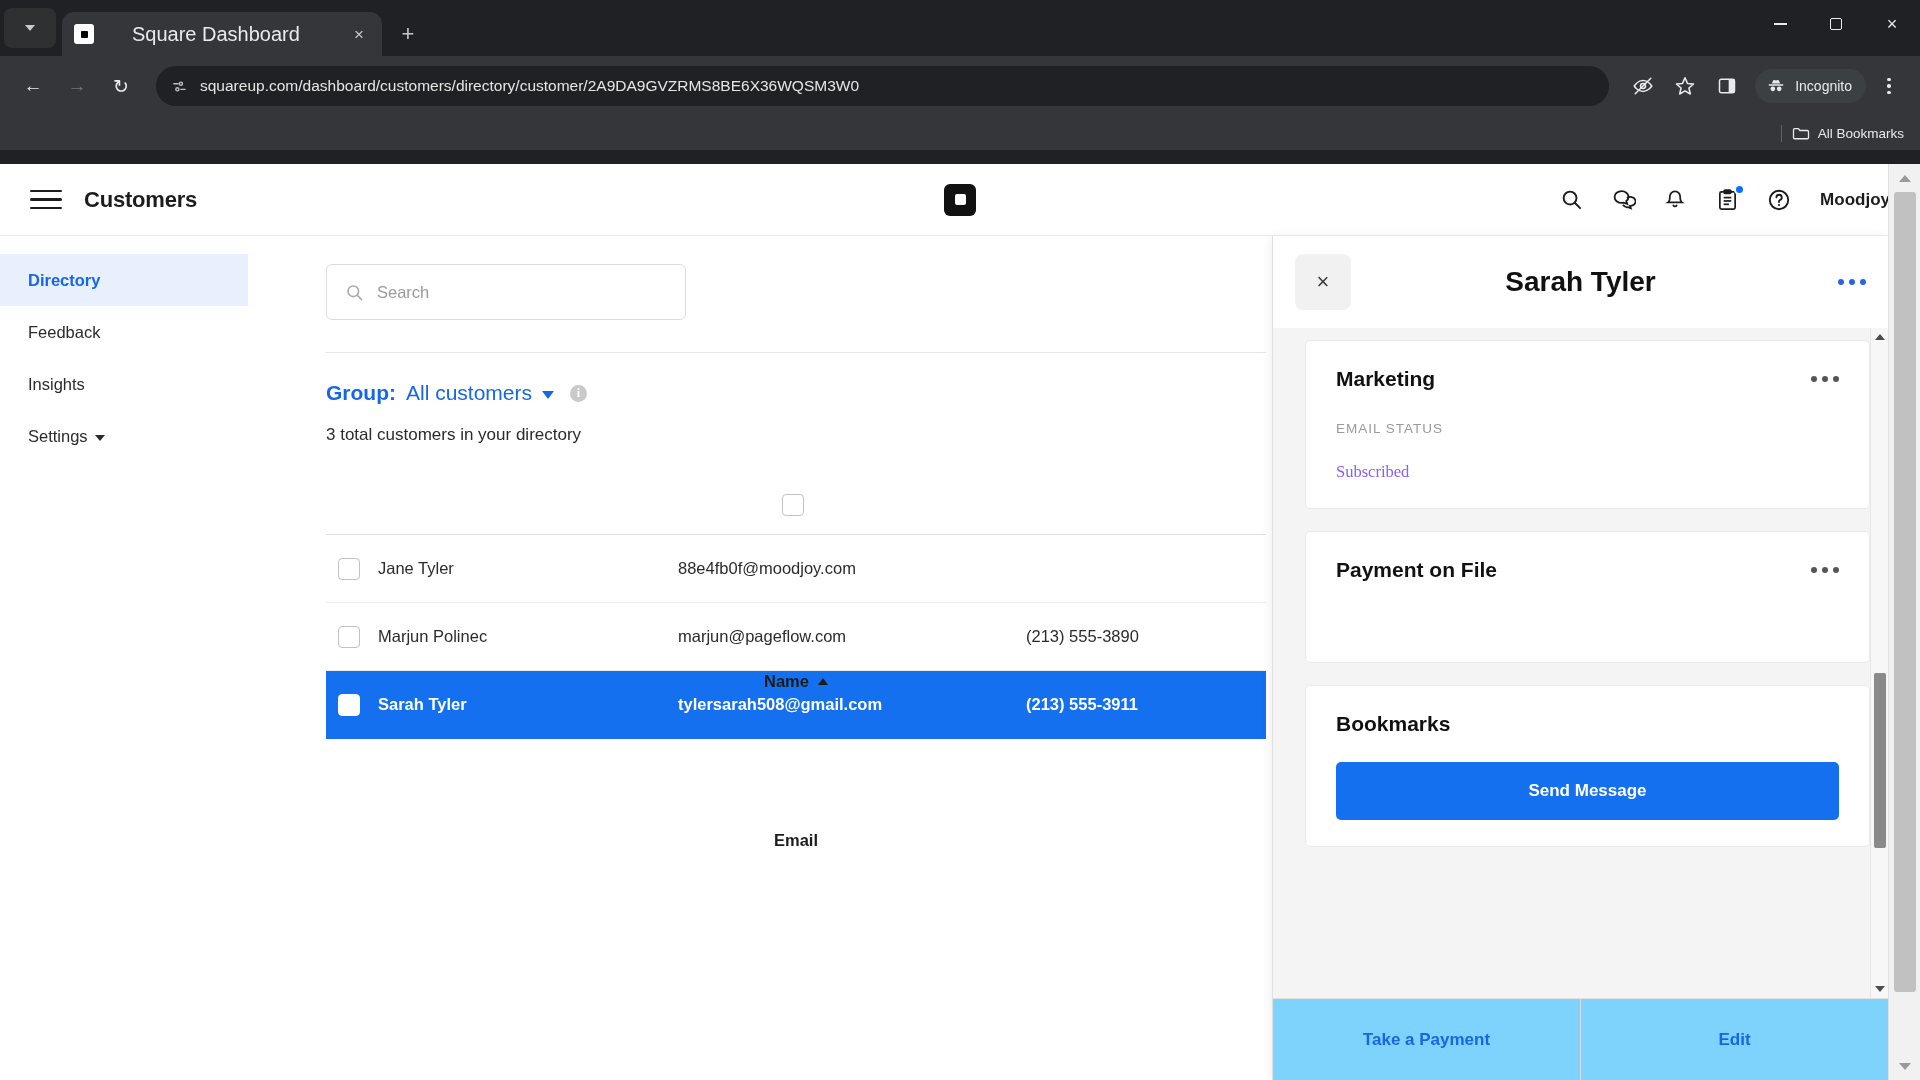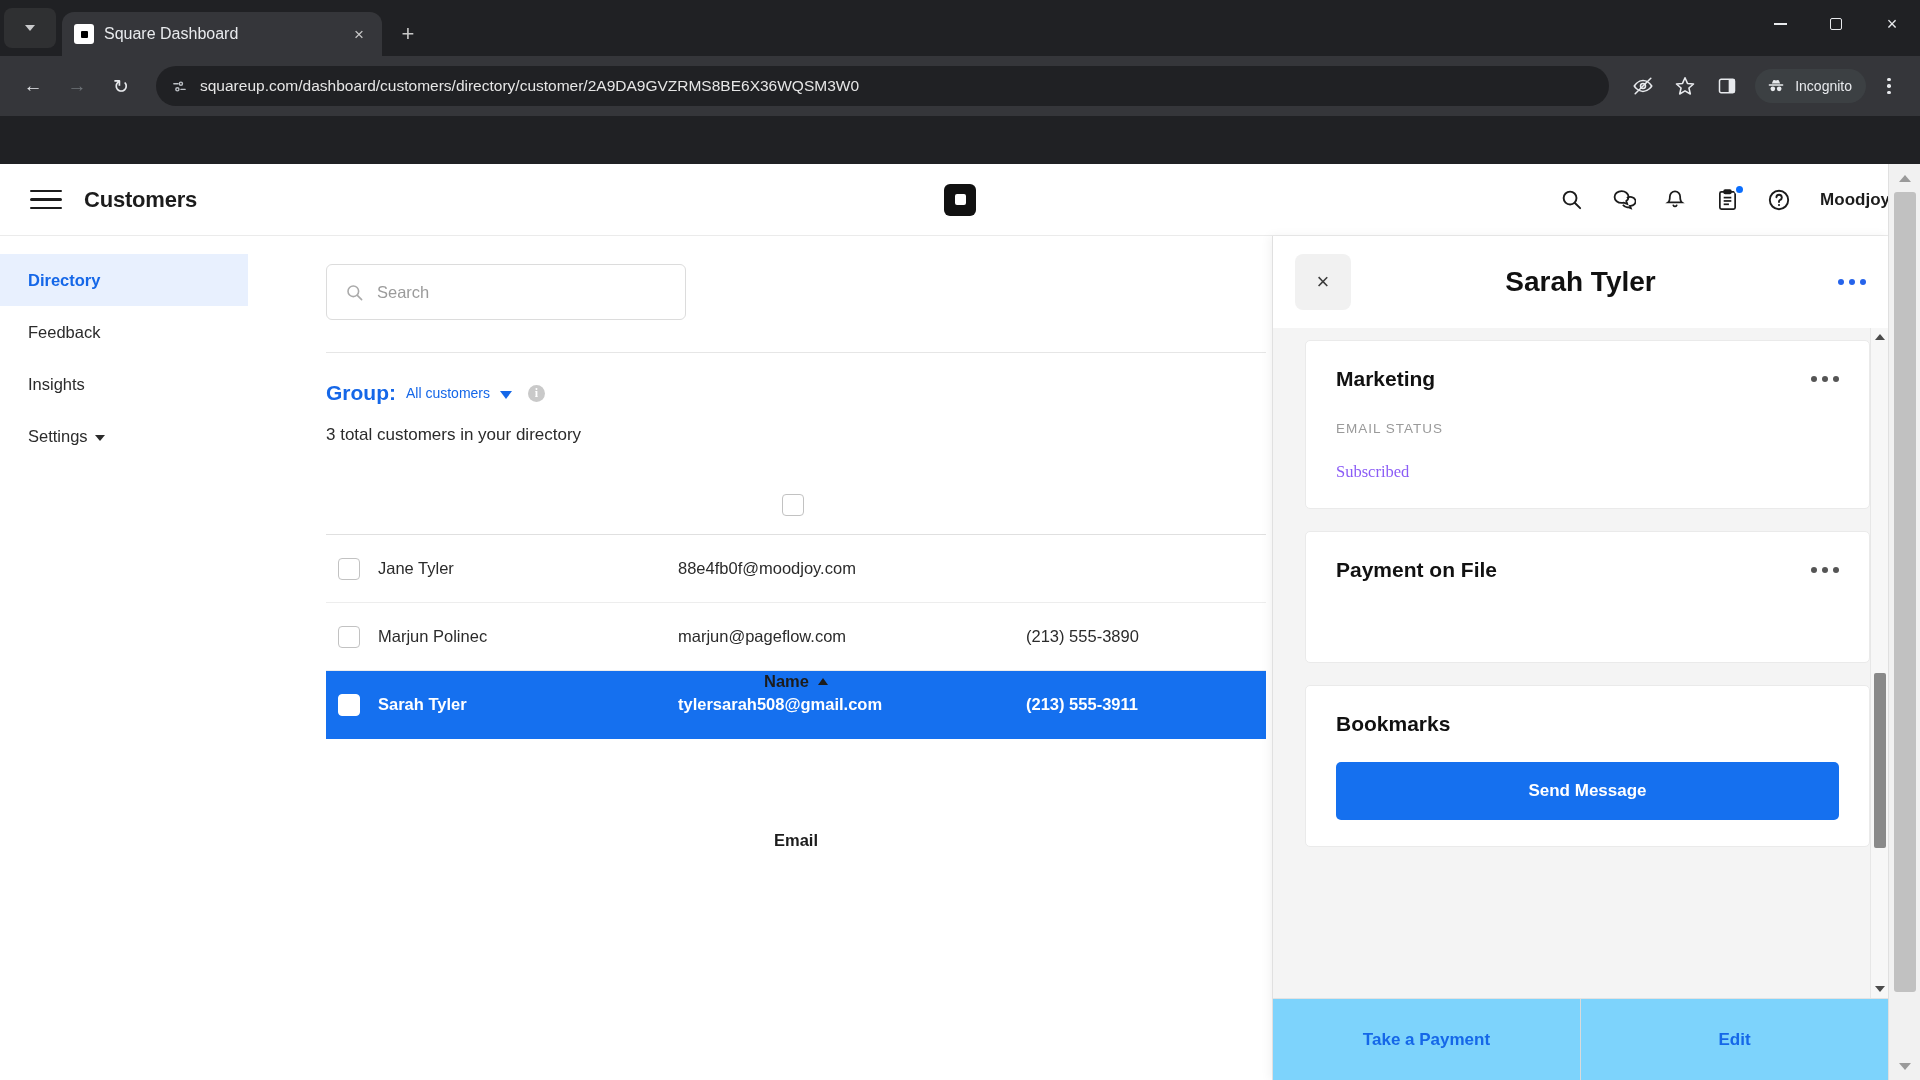--- a/index.html
+++ b/index.html
@@ -28,21 +28,21 @@
     height: 44px; width: 320px; margin-left: 6px;
     background:#35363a; border-radius: 12px 12px 0 0;
     display:flex; align-items:center; padding: 0 12px; gap:10px;
     position: relative;
   }
   .tab-favicon {
     width: 20px; height: 20px; background:#fff; border-radius:3px;
     display:flex;align-items:center;justify-content:center;
   }
   .tab-favicon i { display:block; width:7px;height:7px;background:#000;border-radius:1px; }
-  .tab-title { color:#e8eaed; font-size:16px; flex:1; white-space:nowrap; overflow:hidden; text-overflow:ellipsis; }
+  .tab-title { color:#e8eaed; font-size:20px; flex:1; white-space:nowrap; overflow:hidden; text-overflow:ellipsis;margin-left:28px; }
   .tab-close { color:#c7c7c7; font-size:17px; line-height:1; width:22px;height:22px; display:flex;align-items:center;justify-content:center; }
   .newtab { color:#c7c7c7; font-size:22px; width:36px;height:36px; margin-left:8px; margin-bottom:4px;
             display:flex;align-items:center;justify-content:center; }
 
   .wincontrols { position:absolute; right:0; top:0; height:48px; display:flex; }
   .wc { width:56px; height:48px; display:flex;align-items:center;justify-content:center; color:#e8eaed; font-size:14px; }
   .wc-min { width:13px;height:1.5px;background:#e8eaed; display:block; }
   .wc-max { width:12px;height:12px;border:1.6px solid #e8eaed; display:block; border-radius:2px;}
   .wc-x { font-size:18px; line-height:1; }
 
@@ -105,21 +105,21 @@
   .main { flex:1; padding: 28px 0 0 78px; position:relative; }
   .search-box {
     width:360px; height:56px; border:1px solid #dcdcdc; border-radius:6px;
     display:flex; align-items:center; gap:13px; padding: 0 18px;
   }
   .search-ph { color:#9b9b9b; font-size:16.5px; }
   .divider { height:1px; background:#e6e6e6; margin: 32px 0 0 0; width:940px; }
 
   .group-row { display:flex; align-items:center; gap:10px; margin-top:28px; }
   .group-label { font-size:21px; font-weight:700; color:#1567e8; }
-  .group-value { font-size:14px; color:#1567e8; font-weight:400; }
+  .group-value { font-size:21px; color:#1567e8; font-weight:400; }
   .group-caret { width:0;height:0;border-left:6px solid transparent;border-right:6px solid transparent;border-top:8px solid #1567e8; margin-top:4px;}
   .info-ico {
     width:17px;height:17px;border-radius:50%;background:#c9c9c9;color:#fff;
     font-size:12px; font-weight:700; display:flex;align-items:center;justify-content:center; margin-left:6px;
     font-family:"Liberation Serif", serif;
   }
   .total-line { margin-top:20px; font-size:17px; color:#2b2b2b; }
 
   .table { margin-top:34px; width:940px; }
   .trow { display:flex; align-items:center; height:68px; border-bottom:1px solid #ededed; }
@@ -278,20 +278,29 @@
       <span>Incognito</span>
     </div>
 
     <div class="kebab">
       <span></span>
         <span></span>
         <span></span>
     </div>
   </div>
 
+  <div class="bookmarkbar">
+    <span class="bm-sep"></span>
+    <div class="bm-item">
+      <svg width="18" height="15" viewBox="0 0 24 20" fill="none" stroke="#e8eaed" stroke-width="1.7">
+        <path d="M2 5a1.5 1.5 0 0 1 1.5-1.5h5L10.5 6H20.5A1.5 1.5 0 0 1 22 7.5v8A1.5 1.5 0 0 1 20.5 17h-17A1.5 1.5 0 0 1 2 15.5z"></path>
+      </svg>
+      <span>All Bookmarks</span>
+    </div>
+  </div>
 
   <div class="page">
 
     <div class="app-header">
       <div class="hamburger">
           <span></span>
           <span></span>
           <span></span>
         </div>
       <div class="app-title">Customers</div>

